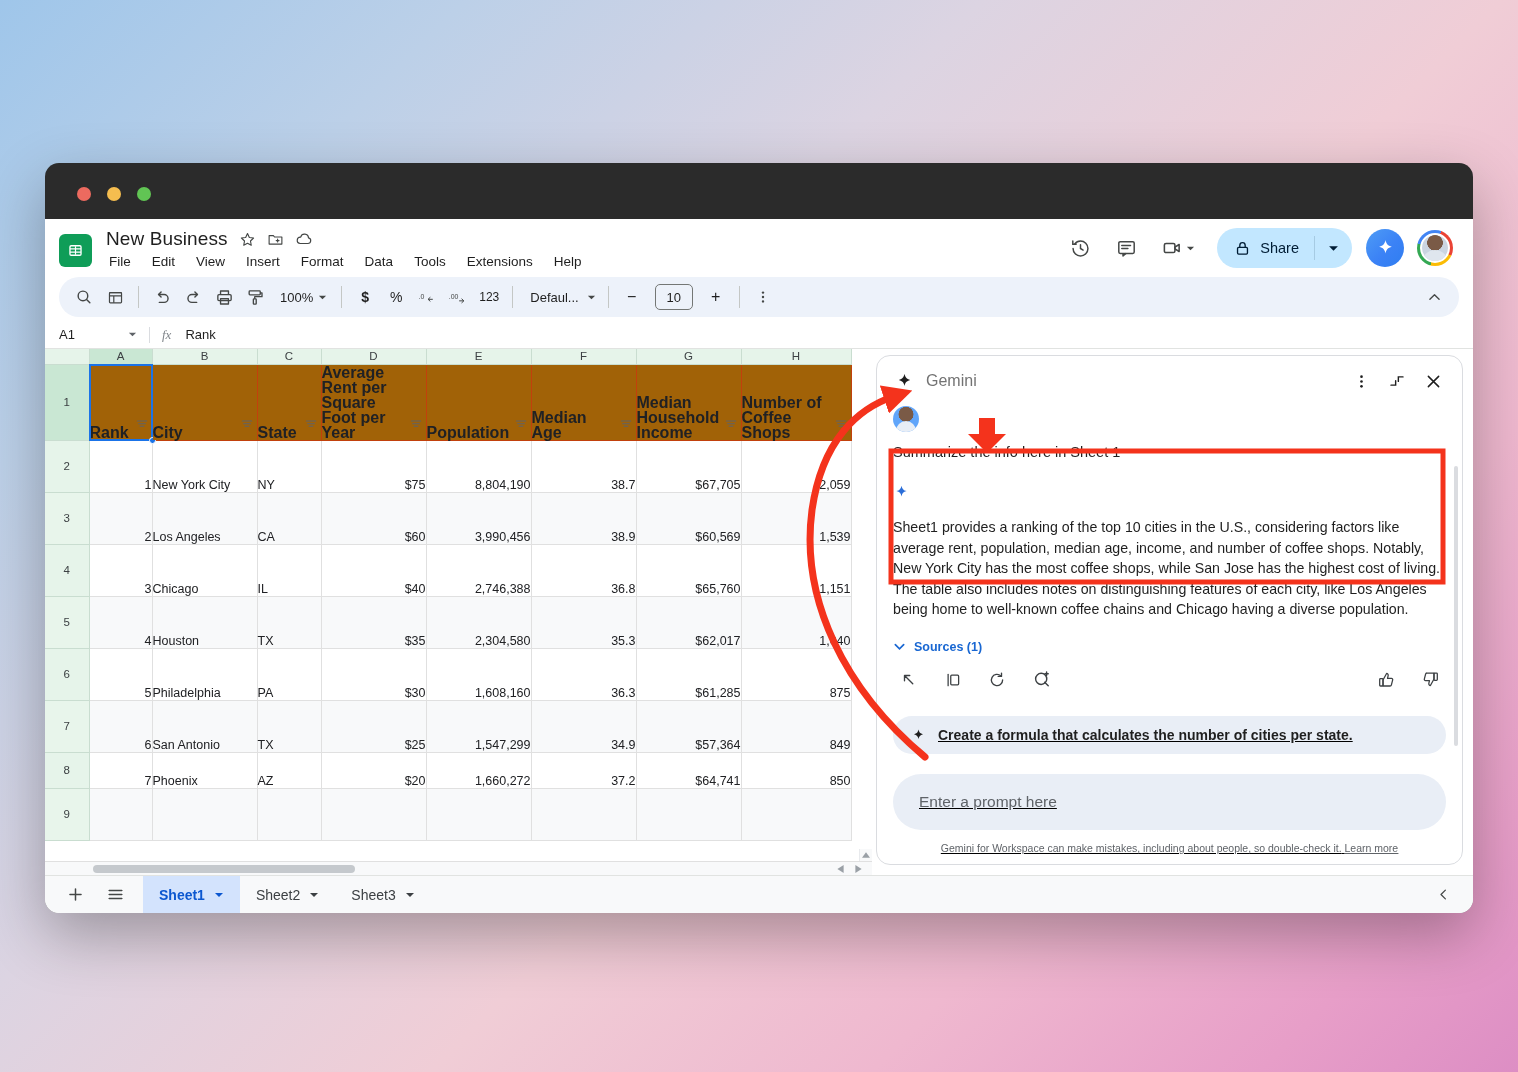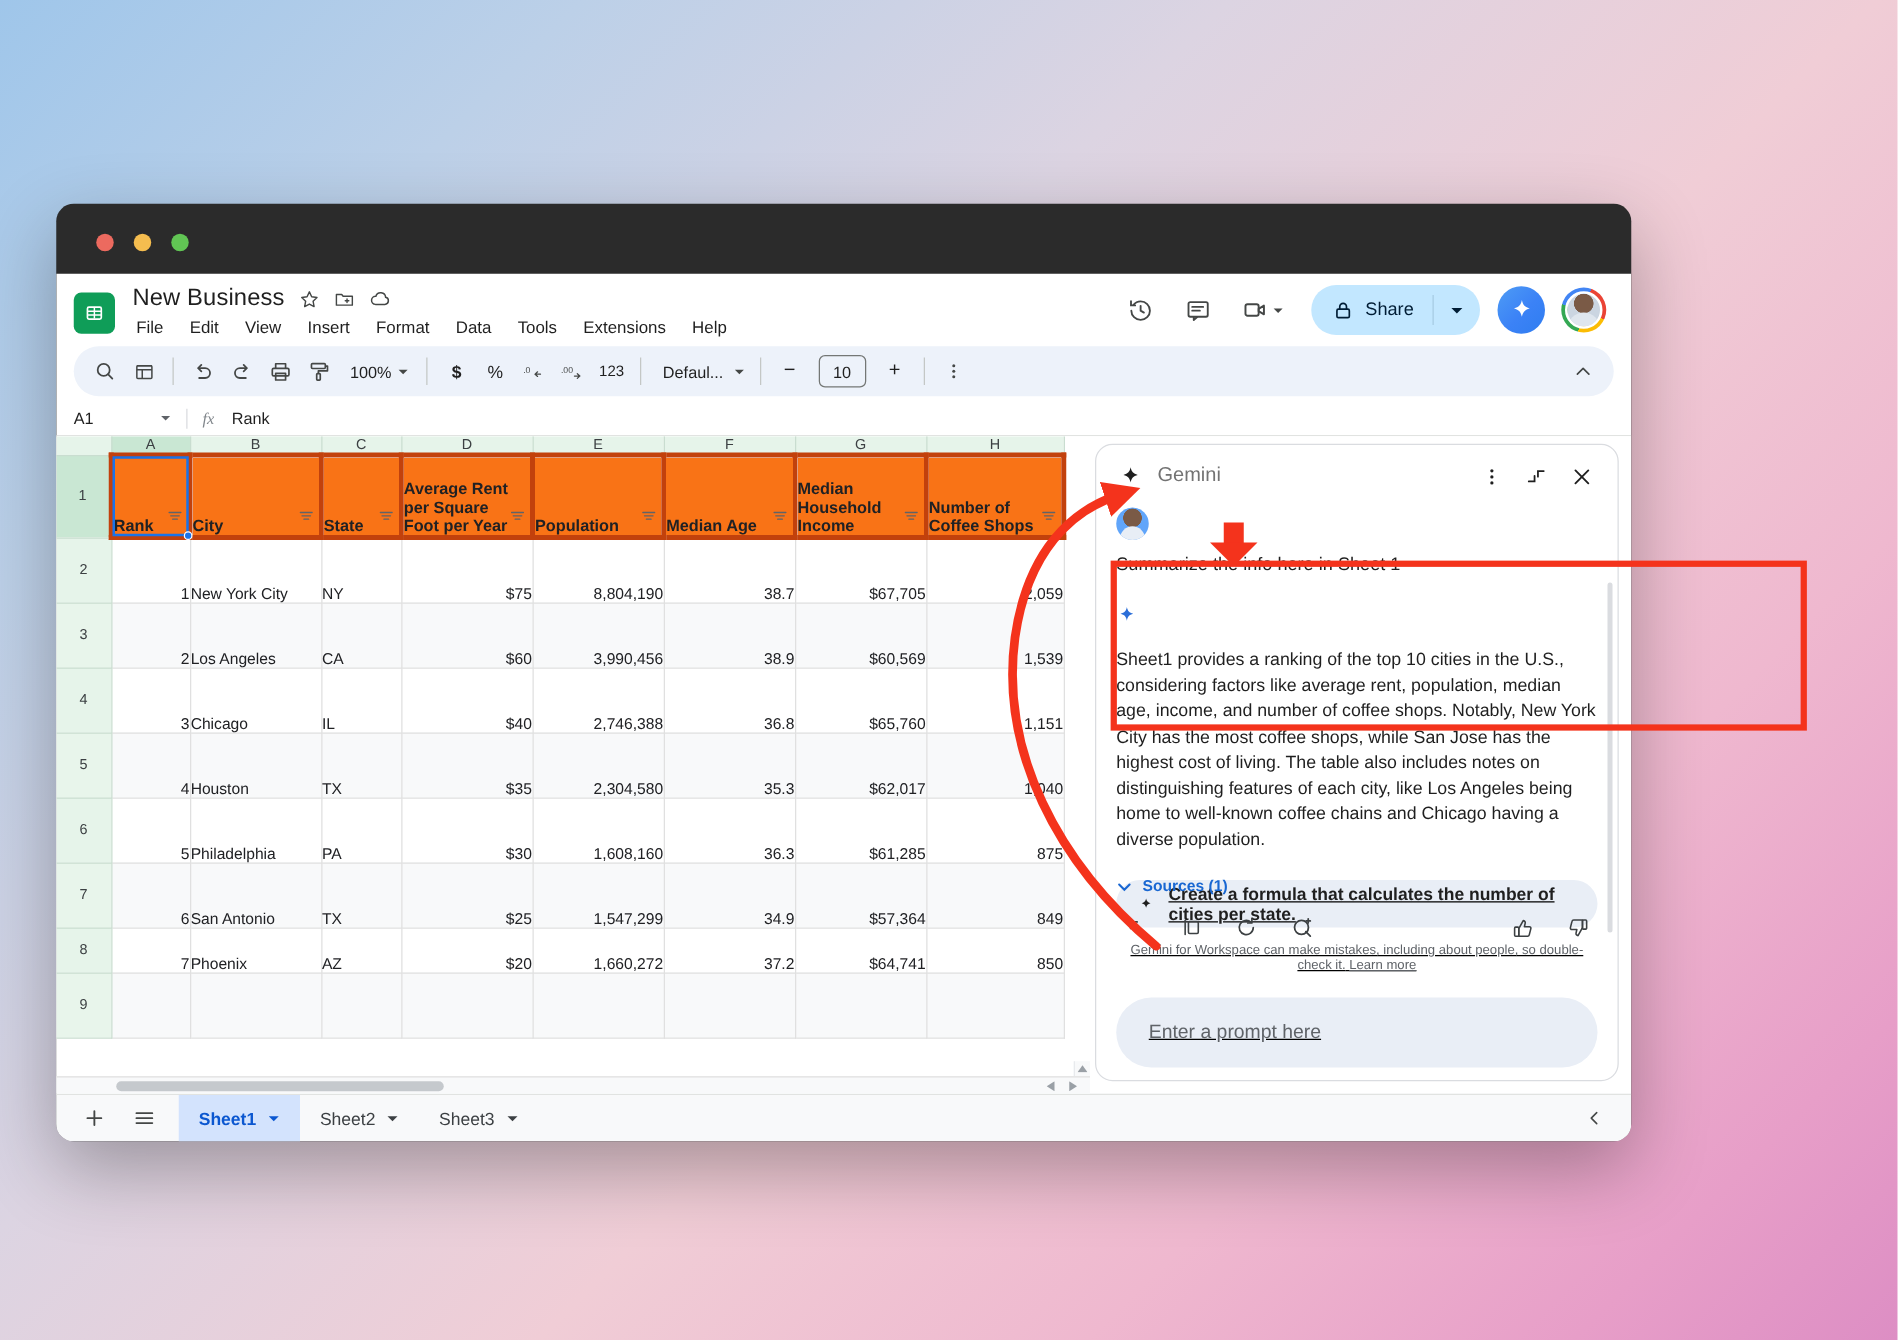--- a/index.html
+++ b/index.html
@@ -7,21 +7,21 @@
   body {
     font-family: "Liberation Sans", sans-serif;
     background: linear-gradient(135deg, #9fc6ea 0%, #bcd0e8 18%, #dcd4e2 38%, #f0cdd6 58%, #efb8cf 75%, #e79ec8 90%, #dd8ec4 100%);
     position: relative;
   }
 
   
   #window {
     position: absolute;
     left: 45px; top: 163px;
-    width: 1260px; height: 750px;
+    width: 1428px; height: 750px;
     background: #2b2b2b;
     border-radius: 14px;
     box-shadow: 0 22px 60px rgba(0,0,0,.30);
     overflow: hidden;
   }
   #titlebar { height: 56px; position: relative; }
   .dot { position: absolute; top: 24px; width: 14px; height: 14px; border-radius: 50%; }
   .dot.red { left: 32px; background: #ec6a5f; }
   .dot.yellow { left: 62px; background: #f5bd4f; }
   .dot.green { left: 92px; background: #61c554; }
@@ -122,22 +122,22 @@
     font-size: 11.5px; color: #3c4043; text-align: center; vertical-align: middle; font-weight: 400;
   }
   td.cell {
     border: 1px solid #e0e0e0; font-size: 12.5px; color: #202124;
     vertical-align: bottom; padding: 0 5px 5px 5px; height: 100%;
   }
   td.cell.r { text-align: right; }
   tr.band td.cell { background: #f8f9fa; }
   tr.band td.rh { background: #e8f5eb; }
   td.hdrcell {
-    border: 4px solid #c2410c; background: #f97316;
-    font-size: 13px; font-weight: bold; color: #202124;
+    border: 1px solid #c2410c; background: #a16207;
+    font-size: 16px; font-weight: bold; color: #202124;
     vertical-align: bottom; padding: 0 5px 5px 5px; position: relative;
   }
   .hdrtext { display: block; padding-right: 16px; line-height: 15px; }
   .filter-ic { position: absolute; right: 4px; bottom: 6px; }
   td.selcell { position: relative; }
   #sel-ring {
     position: absolute; left: -1px; top: -1px; right: -1px; bottom: -1px;
     border: 2px solid #1a73e8; pointer-events: none;
   }
   #sel-handle {
@@ -722,26 +722,26 @@
           <div id="gp-vscroll"></div>
         </div>
 
         <div id="gp-bottom">
           <div id="suggestion-chip">
             <svg width="15" height="15" viewBox="0 0 24 24">
                 <path d="M12 2.3c.9 4.6 2.6 6.4 7.2 7.7-4.6 1.3-6.3 3.1-7.2 7.7-.9-4.6-2.6-6.4-7.2-7.7 4.6-1.3 6.3-3.1 7.2-7.7z" fill="#1f1f1f"></path>
               </svg>
             <span id="suggestion-label">Create a formula that calculates the number of cities per state.</span>
           </div>
+          <div id="prompt-box">
+            <span id="prompt-placeholder">Enter a prompt here</span>
+          </div>
           <div id="disclaimer">
             <span>Gemini for Workspace can make mistakes, including about people, so double-check it.</span>
             <a href="#">Learn more</a>
-          </div>
-          <div id="prompt-box">
-            <span id="prompt-placeholder">Enter a prompt here</span>
           </div>
         </div>
       </div>
     </div>
 
     <div id="sheet-tabs">
       <div class="st-ic">
         <svg width="19" height="19" viewBox="0 0 24 24" fill="none" stroke="currentColor" stroke-width="1.9" stroke-linecap="round">
             <path d="M12 5v14M5 12h14"></path>
           </svg>

